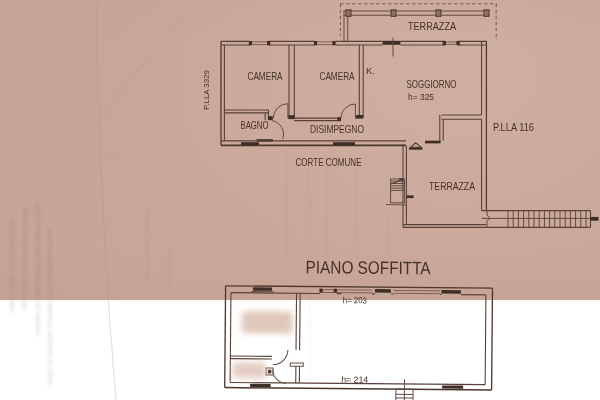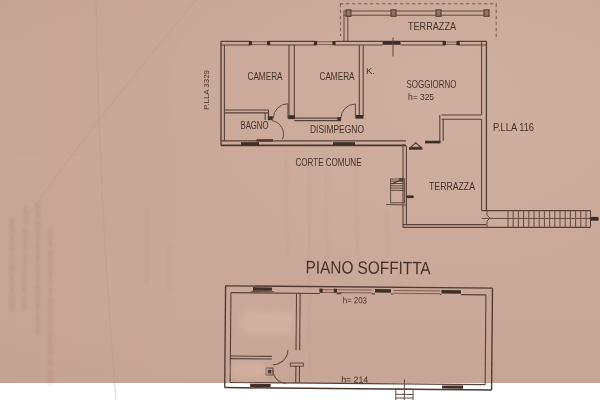--- a/index.html
+++ b/index.html
@@ -1,17 +1,17 @@
 <!DOCTYPE html>
 <html><head>
 <meta charset="utf-8">
 <style>
   html,body{margin:0;padding:0;}
   body{width:600px;height:400px;overflow:hidden;font-family:"Liberation Sans",sans-serif;}
-  #paper{position:relative;width:600px;height:383px;
+  #paper{position:relative;width:600px;height:300px;
     background:
       radial-gradient(ellipse 420px 300px at 75% 25%, rgba(255,242,230,0.10), rgba(255,242,230,0) 70%),
       linear-gradient(90deg, rgba(150,110,95,0.05) 0%, rgba(150,110,95,0.03) 18%, rgba(150,110,95,0) 32%),
       linear-gradient(180deg, rgba(160,120,100,0.03) 0%, rgba(160,120,100,0) 15%, rgba(160,120,100,0) 82%, rgba(150,110,95,0.05) 100%),
       #caa899;
   }
   svg{position:absolute;left:0;top:0;}
   .ln{stroke:#57403a;stroke-width:1.1;fill:none;}
   .lnt{stroke:#624a40;stroke-width:1;fill:none;}
   .lnw{stroke:#73564a;stroke-width:0.9;fill:none;}

